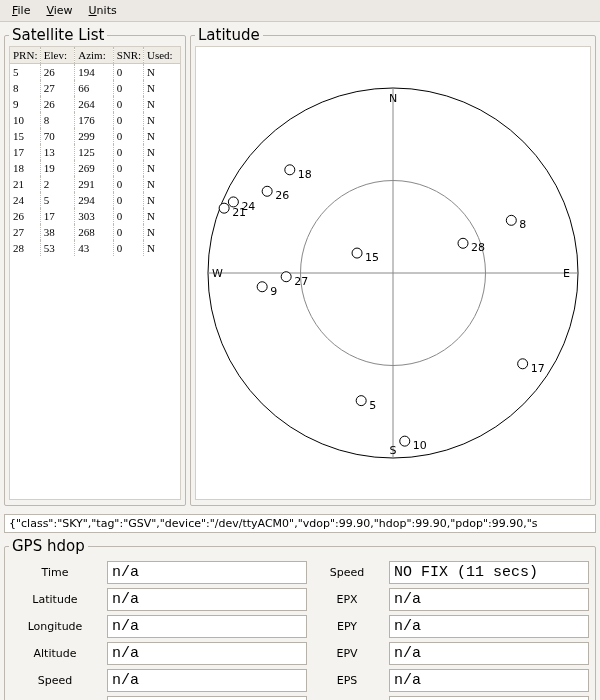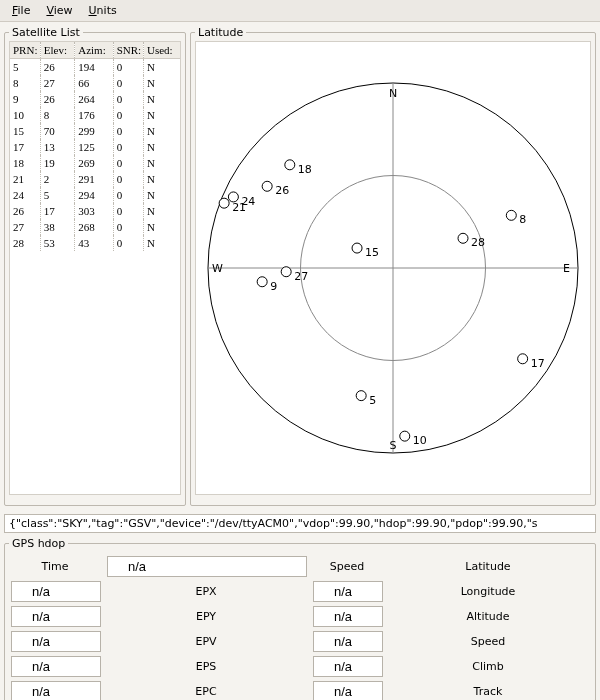--- a/index.html
+++ b/index.html
@@ -33,21 +33,21 @@
     gap: 4px;
   }
   fieldset {
     border: 1px solid #bdb8af;
     border-radius: 2px;
     padding: 2px 4px 4px 4px;
     margin: 0;
     background: #f5f3ef;
   }
   legend {
-    font-size: 11px;
+    font-size: 15px;
     padding: 0 3px;
   }
   .sat-list {
     width: 176px;
     height: 472px;
   }
   .sat-table {
     border-collapse: collapse;
     width: 100%;
     table-layout: fixed;
@@ -110,23 +110,23 @@
     column-gap: 6px;
     row-gap: 4px;
     align-items: center;
     padding: 4px 2px 2px 2px;
   }
   .gps-grid label {
     text-align: center;
     padding-right: 2px;
   }
   .gps-grid input {
-    font-family: Liberation Sans, sans-serif;
-    font-size: 13px;
-    padding: 2px 20px;
+    font-family: Liberation Mono, monospace;
+    font-size: 15px;
+    padding: 2px 4px;
     border: 1px solid #b7b2a9;
     background: #fff;
     width: 100%;
     box-sizing: border-box;
   }
 </style>
 </head>
 <body>
 
 <div class="menubar">
@@ -288,20 +288,21 @@
 </div>
 
 <div class="raw-line">{"class":"SKY","tag":"GSV","device":"/dev/ttyACM0","vdop":99.90,"hdop":99.90,"pdop":99.90,"s</div>
 
 <fieldset class="gps-data">
   <legend>GPS hdop</legend>
   <div class="gps-grid" id="gps-grid">
       <label>Time</label>
       <input type="text" value="n/a" style="">
       <label>Speed</label>
+      <input type="text" value="NO FIX (11 secs)" style="">
       <label>Latitude</label>
       <input type="text" value="n/a" style="">
       <label>EPX</label>
       <input type="text" value="n/a" style="">
       <label>Longitude</label>
       <input type="text" value="n/a" style="">
       <label>EPY</label>
       <input type="text" value="n/a" style="">
       <label>Altitude</label>
       <input type="text" value="n/a" style="">

